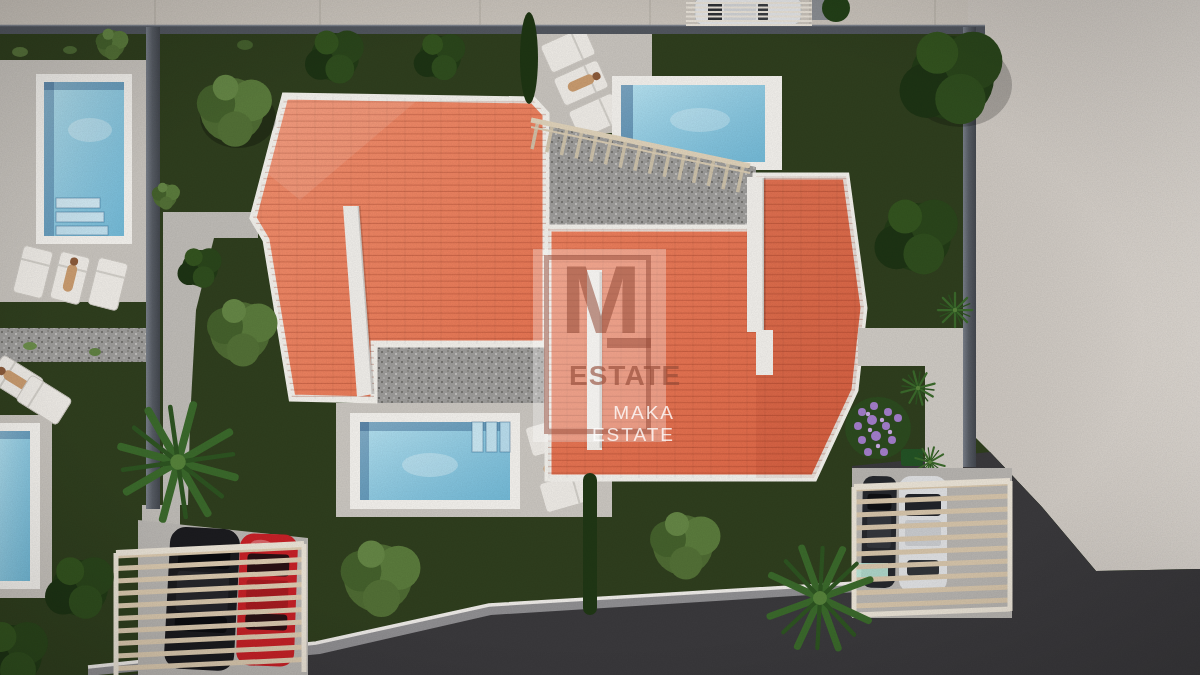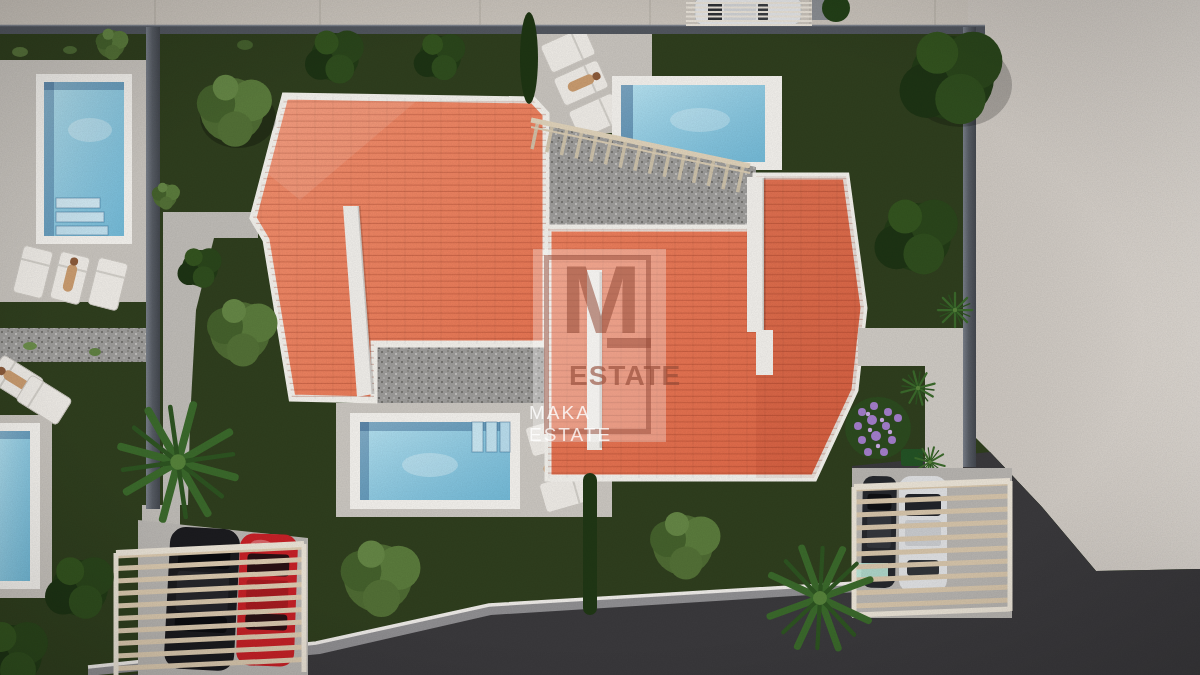--- a/index.html
+++ b/index.html
@@ -11,21 +11,21 @@
       background:rgba(255,255,255,0.30);pointer-events:none;}
   .wm .frame{position:absolute;left:11px;top:6px;width:97px;height:169px;
       border:5px solid rgba(146,72,53,0.50);}
   .wm .mono{position:absolute;left:0;right:0;top:2px;text-align:center;
       font-size:97px;line-height:1;font-weight:bold;letter-spacing:-3px;
       color:rgba(146,72,53,0.55);}
   .wm .bar{position:absolute;left:74px;top:89px;width:44px;height:10px;
       background:rgba(146,72,53,0.50);}
   .wm .brand{position:absolute;left:0;right:0;top:111px;
       font-size:28px;font-weight:bold;letter-spacing:1px;color:rgba(146,72,53,0.62);margin-left:36px;}
-  .wm .sub{position:absolute;left:-4px;width:146px;top:153px;text-align:left;
+  .wm .sub{position:absolute;left:-4px;width:146px;top:153px;text-align:right;
       font-size:19px;font-weight:normal;letter-spacing:2px;color:rgba(255,255,255,0.80);}
 </style>
 </head>
 <body>
 
 <div class="scene">
 <svg width="1200" height="675" viewBox="0 0 1200 675">
   <defs>
     <linearGradient id="roofAG" x1="0" y1="0" x2="1" y2="1">
       <stop offset="0" stop-color="#f0906f"></stop>

